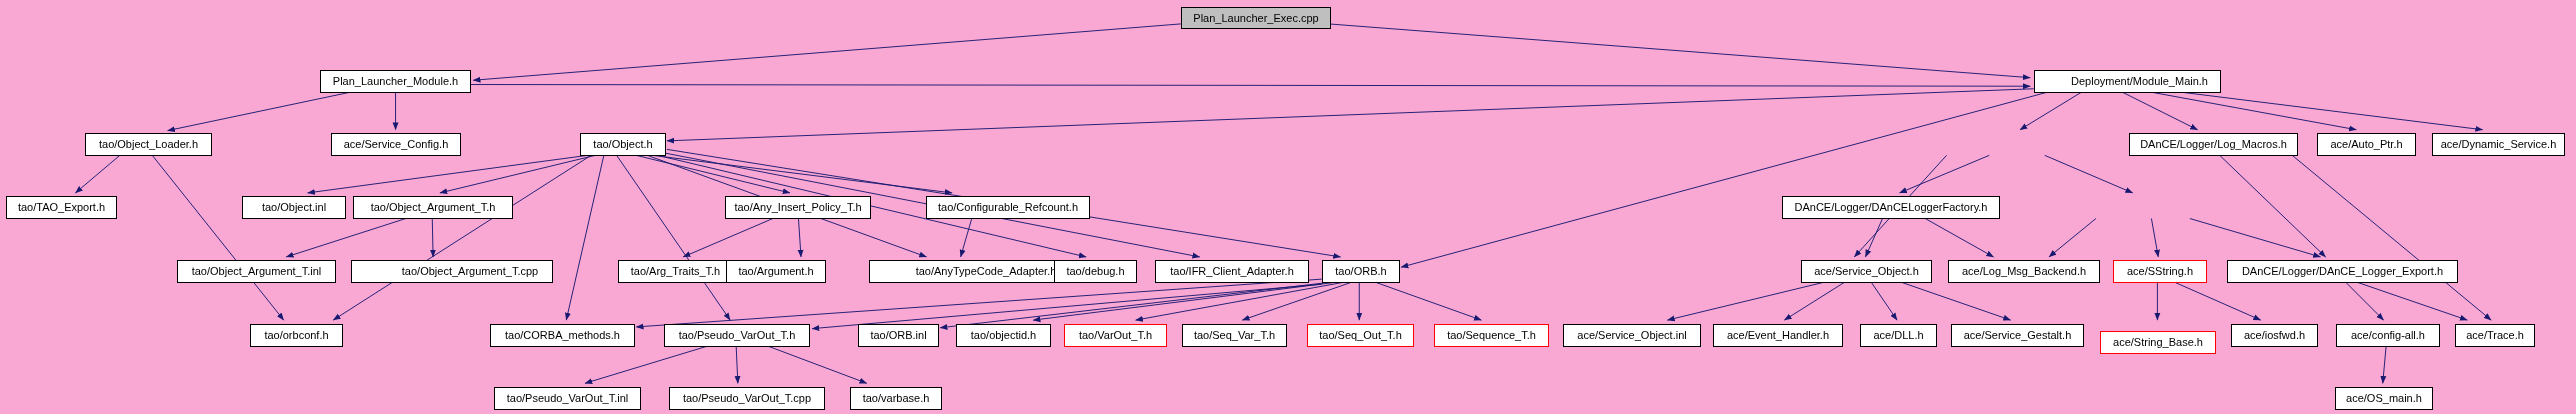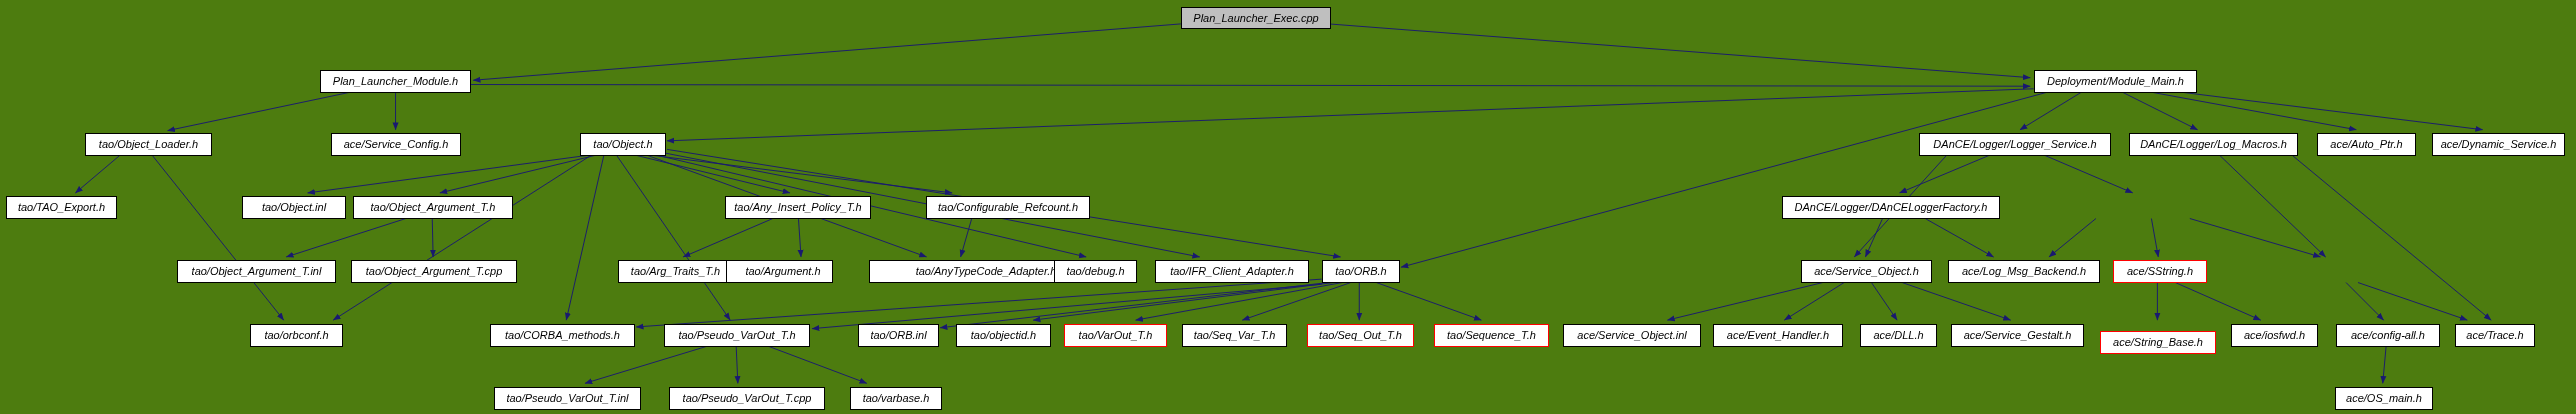--- a/index.html
+++ b/index.html
@@ -8,21 +8,21 @@
   #edges{position:absolute;left:0;top:0;width:2576px;height:414px;}
   .node{position:absolute;height:20.5px;box-sizing:content-box;border:0.9px solid #000;
         background:#fff;display:flex;align-items:center;justify-content:center;
         font-size:11px;color:#000;white-space:nowrap;overflow:hidden;cursor:pointer;}
   .node.main{background:#bfbfbf;cursor:default;}
   .node.truncated{border-color:#ff0000;}
 </style>
 </head>
 <body>
 
-<div id="stage" style="background: #4d7c0f; font-style: italic;">
+<div id="stage" style="background: #f9a8d4;">
   <svg id="edges" xmlns="http://www.w3.org/2000/svg" viewBox="0 0 3017 485" width="2576" height="414">
     <defs>
       <marker id="arrow" markerWidth="10" markerHeight="8" refX="8.5" refY="4" orient="auto" markerUnits="userSpaceOnUse">
         <path d="M0,0.5 L9,4 L0,7.5 z" fill="#191970"></path>
       </marker>
     </defs>
   <line x1="1383" y1="28" x2="554" y2="94" stroke="#191970" stroke-width="1.1" marker-end="url(#arrow)"></line>
       <line x1="1556" y1="28" x2="2378" y2="91" stroke="#191970" stroke-width="1.1" marker-end="url(#arrow)"></line>
       <line x1="410" y1="108" x2="196" y2="153" stroke="#191970" stroke-width="1.1" marker-end="url(#arrow)"></line>
       <line x1="463" y1="108" x2="463" y2="152" stroke="#191970" stroke-width="1.1" marker-end="url(#arrow)"></line>
@@ -81,35 +81,32 @@
       <line x1="2748" y1="331" x2="2792" y2="375" stroke="#191970" stroke-width="1.1" marker-end="url(#arrow)"></line>
       <line x1="2762" y1="331" x2="2890" y2="375" stroke="#191970" stroke-width="1.1" marker-end="url(#arrow)"></line>
       <line x1="2795" y1="405" x2="2791" y2="449" stroke="#191970" stroke-width="1.1" marker-end="url(#arrow)"></line>
     </svg>
 <div class="node main" style="left: 1181px; top: 6.8px; width: 148px;">
       <span>Plan_Launcher_Exec.cpp</span>
     </div>
     <div class="node" style="left: 320px; top: 70px; width: 149px;">
       <span>Plan_Launcher_Module.h</span>
     </div>
-    <div class="node" style="left: 2034px; top: 70px; width: 161px;">
+    <div class="node" style="left: 2034px; top: 70px; width: 161px; padding-left: 24px;">
       <span>Deployment/Module_Main.h</span>
     </div>
     <div class="node" style="left: 85px; top: 133px; width: 125px;">
       <span>tao/Object_Loader.h</span>
     </div>
     <div class="node" style="left: 331px; top: 133px; width: 128px;">
       <span>ace/Service_Config.h</span>
     </div>
     <div class="node" style="left: 580px; top: 133px; width: 84px;">
       <span>tao/Object.h</span>
     </div>
-    <div class="node" style="left: 1919px; top: 133px; width: 190px;">
-      <span>DAnCE/Logger/Logger_Service.h</span>
-    </div>
     <div class="node" style="left: 2129px; top: 133px; width: 167px;">
       <span>DAnCE/Logger/Log_Macros.h</span>
     </div>
     <div class="node" style="left: 2317px; top: 133px; width: 97px;">
       <span>ace/Auto_Ptr.h</span>
     </div>
     <div class="node" style="left: 2432px; top: 133px; width: 131px;">
       <span>ace/Dynamic_Service.h</span>
     </div>
     <div class="node" style="left: 6px; top: 196px; width: 109px;">
@@ -126,27 +123,27 @@
     </div>
     <div class="node" style="left: 892px; top: 196px; width: 162px; margin-left: 34px;">
       <span>tao/Configurable_Refcount.h</span>
     </div>
     <div class="node" style="left: 1782px; top: 196px; width: 216px;">
       <span>DAnCE/Logger/DAnCELoggerFactory.h</span>
     </div>
     <div class="node" style="left: 177px; top: 260px; width: 157px;">
       <span>tao/Object_Argument_T.inl</span>
     </div>
-    <div class="node" style="left: 351px; top: 260px; width: 164px;">
+    <div class="node" style="left: 351px; top: 260px; width: 164px; padding-left: 36px;">
       <span>tao/Object_Argument_T.cpp</span>
     </div>
     <div class="node" style="left: 618px; top: 260px; width: 113px;">
       <span>tao/Arg_Traits_T.h</span>
     </div>
-    <div class="node" style="left: 726px; top: 260px; width: 98px; padding-left: 7px;">
+    <div class="node" style="left: 726px; top: 260px; width: 98px;">
       <span>tao/Argument.h</span>
     </div>
     <div class="node" style="left: 869px; top: 260px; width: 168px; padding-left: 32px;">
       <span>tao/AnyTypeCode_Adapter.h</span>
     </div>
     <div class="node" style="left: 1054px; top: 260px; width: 81px;">
       <span>tao/debug.h</span>
     </div>
     <div class="node" style="left: 1155px; top: 260px; width: 152px;">
       <span>tao/IFR_Client_Adapter.h</span>
@@ -155,20 +152,23 @@
       <span>tao/ORB.h</span>
     </div>
     <div class="node" style="left: 1801px; top: 260px; width: 129px;">
       <span>ace/Service_Object.h</span>
     </div>
     <div class="node" style="left: 1948px; top: 260px; width: 150px;">
       <span>ace/Log_Msg_Backend.h</span>
     </div>
     <div class="node truncated" style="left: 2113px; top: 260px; width: 92px;">
       <span>ace/SString.h</span>
+    </div>
+    <div class="node" style="left: 2227px; top: 260px; width: 229px;">
+      <span>DAnCE/Logger/DAnCE_Logger_Export.h</span>
     </div>
     <div class="node" style="left: 250px; top: 324px; width: 91px;">
       <span>tao/orbconf.h</span>
     </div>
     <div class="node" style="left: 490px; top: 324px; width: 143px;">
       <span>tao/CORBA_methods.h</span>
     </div>
     <div class="node" style="left: 664px; top: 324px; width: 144px;">
       <span>tao/Pseudo_VarOut_T.h</span>
     </div>

